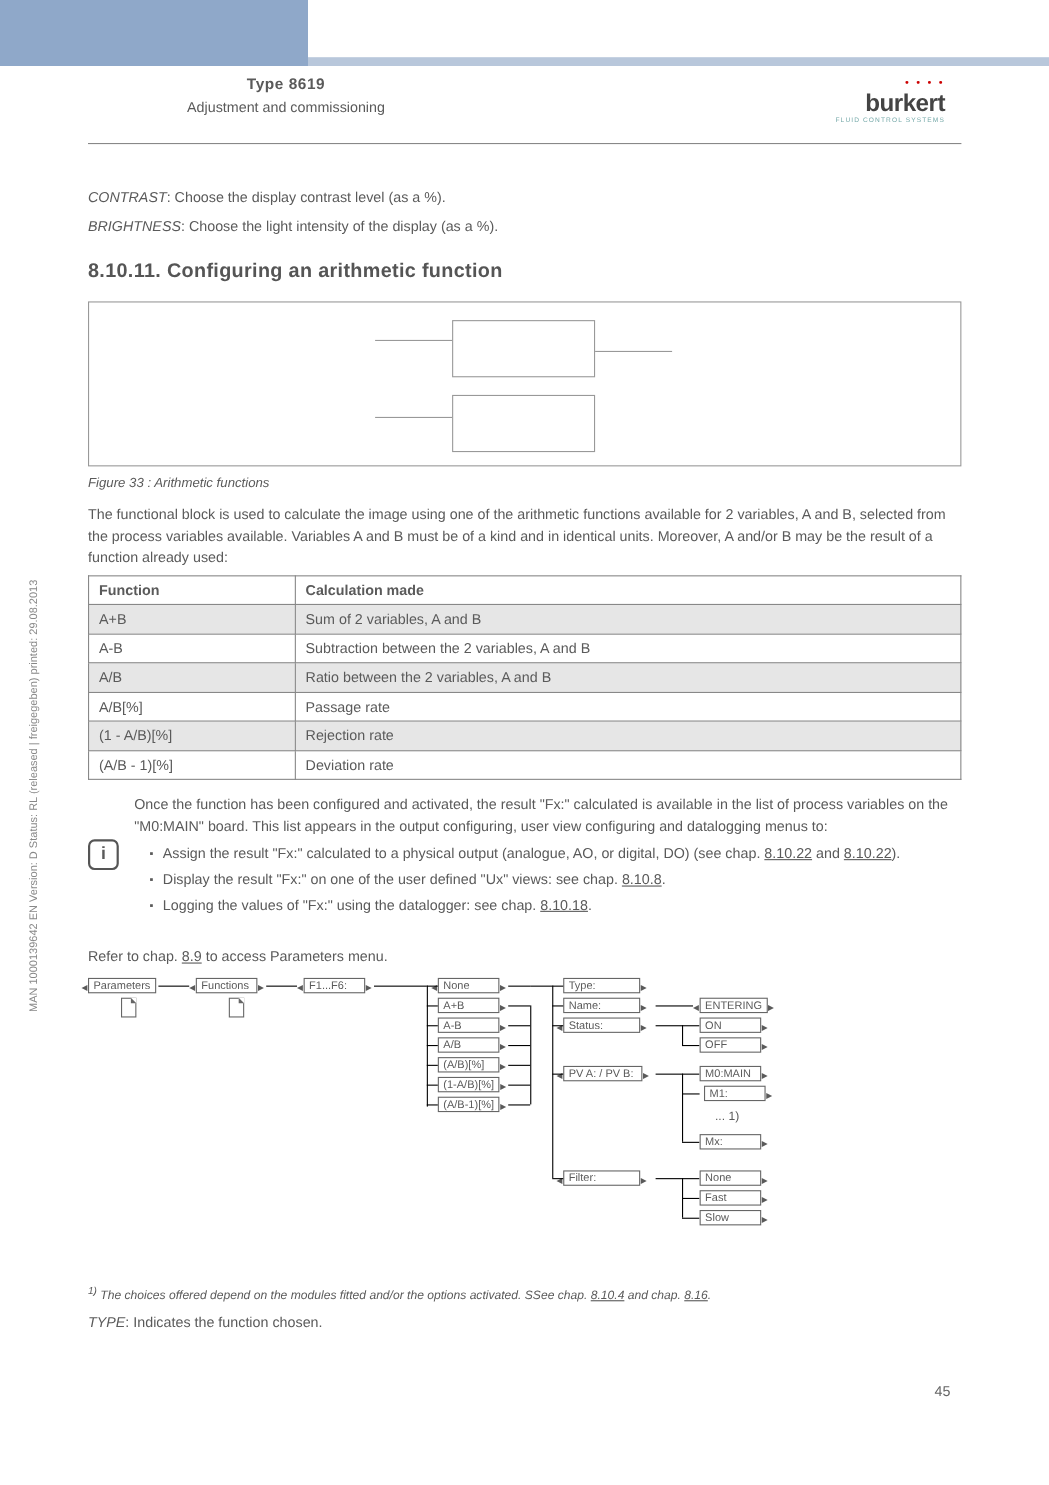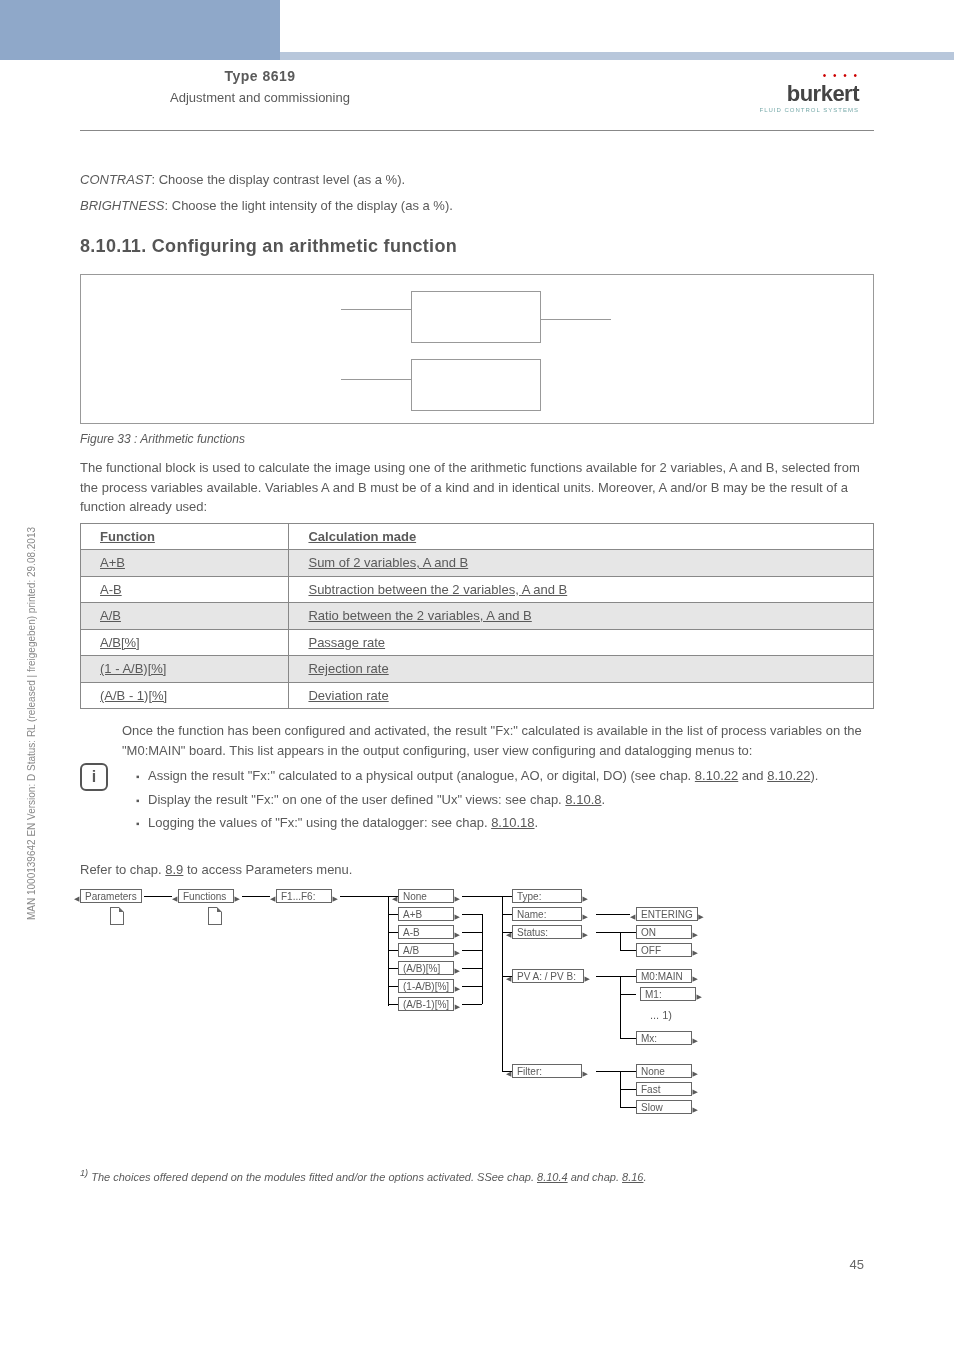--- a/index.html
+++ b/index.html
@@ -79,23 +79,22 @@
   }
   .fig-caption { font-style: italic; font-size: 12px; margin: 6px 0 10px 0; }
   table.calc {
     width: 100%;
     border-collapse: collapse;
     font-size: 13px;
     margin: 6px 0 12px 0;
   }
   table.calc td, table.calc th {
     border: 1px solid #888;
-    padding: 3px 19px;
+    padding: 3px 9px;
     text-align: left;
-    text-decoration: underline;
   }
   table.calc th { font-weight: bold; background: #fff; }
   table.calc tr.shade td { background: #e6e6e6; }
   .note-row { display: flex; gap: 14px; margin: 8px 0 4px 0; }
   .info-icon {
     flex: 0 0 28px; height: 28px;
     border: 2px solid #555; border-radius: 6px;
     display: flex; align-items: center; justify-content: center;
     font-weight: bold; font-size: 16px;
     margin-top: 42px;
@@ -345,20 +344,23 @@
     <div class="line-h" style="left:540px; top:218px; width:16px"></div>
     <div class="node arrow-r" style="left:556px; top:175px">None</div>
     <div class="node arrow-r" style="left:556px; top:193px">Fast</div>
     <div class="node arrow-r" style="left:556px; top:211px">Slow</div>
   </div>
 
   <p class="footnote">
     <sup>1)</sup><span> The choices offered depend on the modules fitted and/or the options activated. SSee chap. </span><span class="underline">8.10.4</span><span> and chap. </span><span class="underline">8.16</span><span>.</span>
   </p>
 
+  <p style="margin-top:6px">
+    <span class="italic">TYPE</span><span>: Indicates the function chosen.</span>
+  </p>
 
 </div>
 
 <div class="side-text">MAN 1000139642 EN Version: D Status: RL (released | freigegeben) printed: 29.08.2013</div>
 <div class="pagenum">45</div>
 
 <div class="footer-bar">
   <div class="fl"></div>
   <div class="fr"></div>
 </div>

